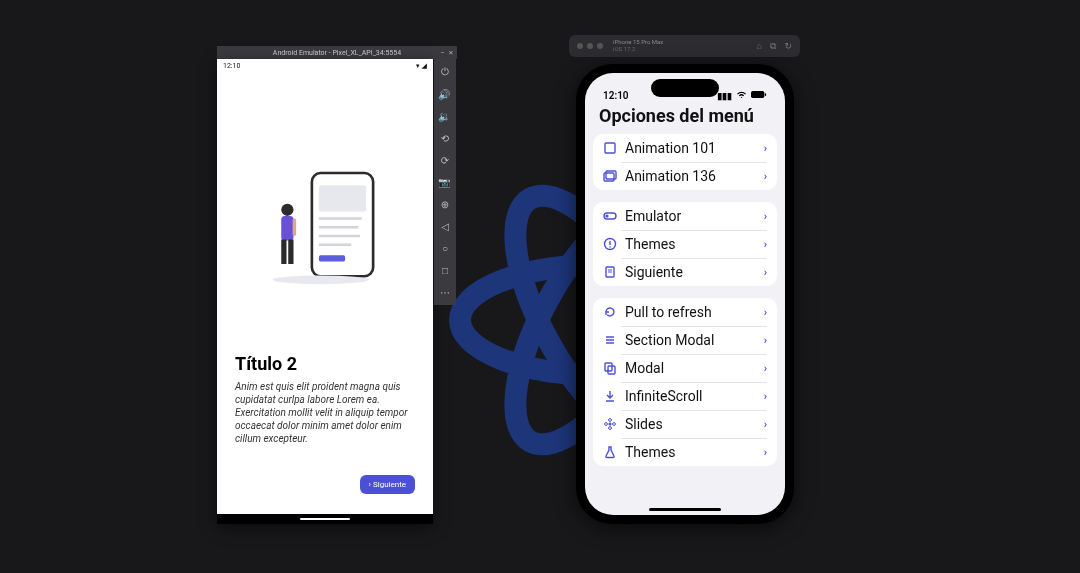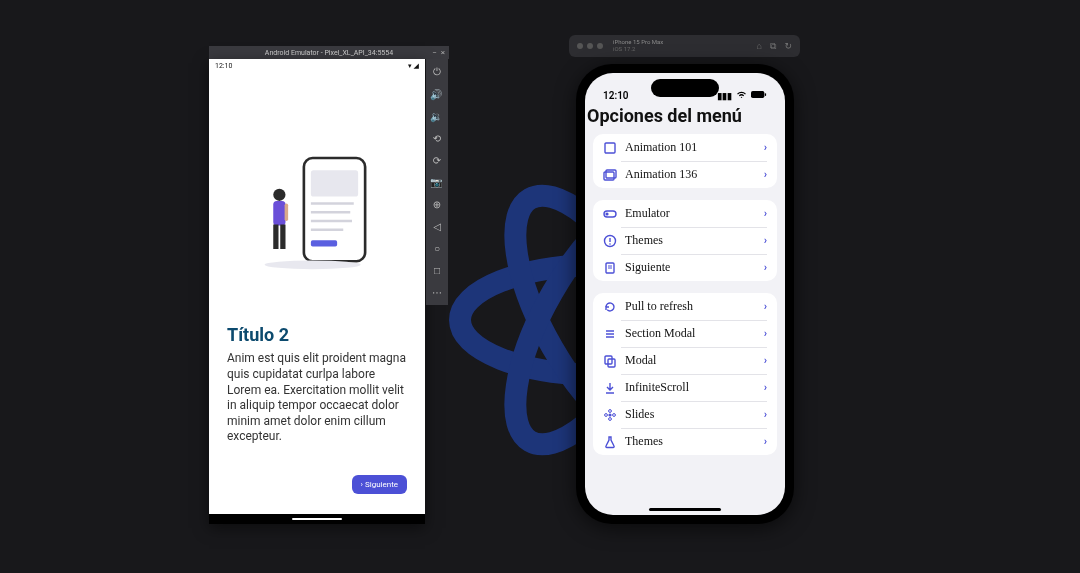--- a/index.html
+++ b/index.html
@@ -19,21 +19,21 @@
     top: 140px;
     width: 360px;
     height: 360px;
     opacity: 0.9;
     z-index: 0;
   }
 
   
   .android-window {
     position: absolute;
-    left: 209px;
+    left: 217px;
     top: 46px;
     width: 240px;
     z-index: 2;
   }
   .android-titlebar {
     height: 13px;
     background: #3a3a3f;
     color: #ccc;
     font-size: 7px;
     display: flex;
@@ -79,29 +79,30 @@
     flex-direction: column;
   }
   .slide-illustration {
     flex: 1;
     display: flex;
     align-items: center;
     justify-content: center;
     margin: 30px 0 20px;
   }
   .slide-title {
-    color: #0c4a6e;
+    color: #000000;
     font-size: 18px;
     font-weight: 700;
     margin-bottom: 6px;
   }
   .slide-desc {
     color: #333;
-    font-size: 12px;
+    font-size: 10px;
     line-height: 1.3;
+    font-style: italic;
   }
   .slide-footer {
     padding: 12px 18px 20px;
     display: flex;
     justify-content: flex-end;
   }
   .next-btn {
     background: #4c50d6;
     color: #fff;
     border-radius: 6px;
@@ -202,21 +203,21 @@
     padding: 0 18px 2px;
     font-size: 10px;
     font-weight: 600;
     color: #000;
   }
   .ios-statusbar .right { display:flex; gap:4px; align-items:center; font-size:9px; }
   .ios-title {
     font-size: 18px;
     font-weight: 700;
     color: #111;
-    padding: 2px 2px 8px;
+    padding: 2px 14px 8px;
   }
   .menu-scroll {
     flex: 1;
     overflow: hidden;
     padding: 0 8px;
   }
   .menu-group {
     background: #fff;
     border-radius: 10px;
     margin-bottom: 12px;
@@ -242,23 +243,22 @@
     width: 14px;
     height: 14px;
     margin-right: 8px;
     color: #4c50d6;
     display: flex;
     align-items: center;
     justify-content: center;
   }
   .menu-row .mi-label {
     flex: 1;
-    font-size: 12px;
+    font-size: 14px;
     color: #111;
-    font-family: Liberation Serif, serif;
   }
   .menu-row .chevron {
     color: #4c50d6;
     font-size: 11px;
     font-weight: 700;
   }
   .home-indicator {
     position: absolute;
     bottom: 4px;
     left: 50%;

